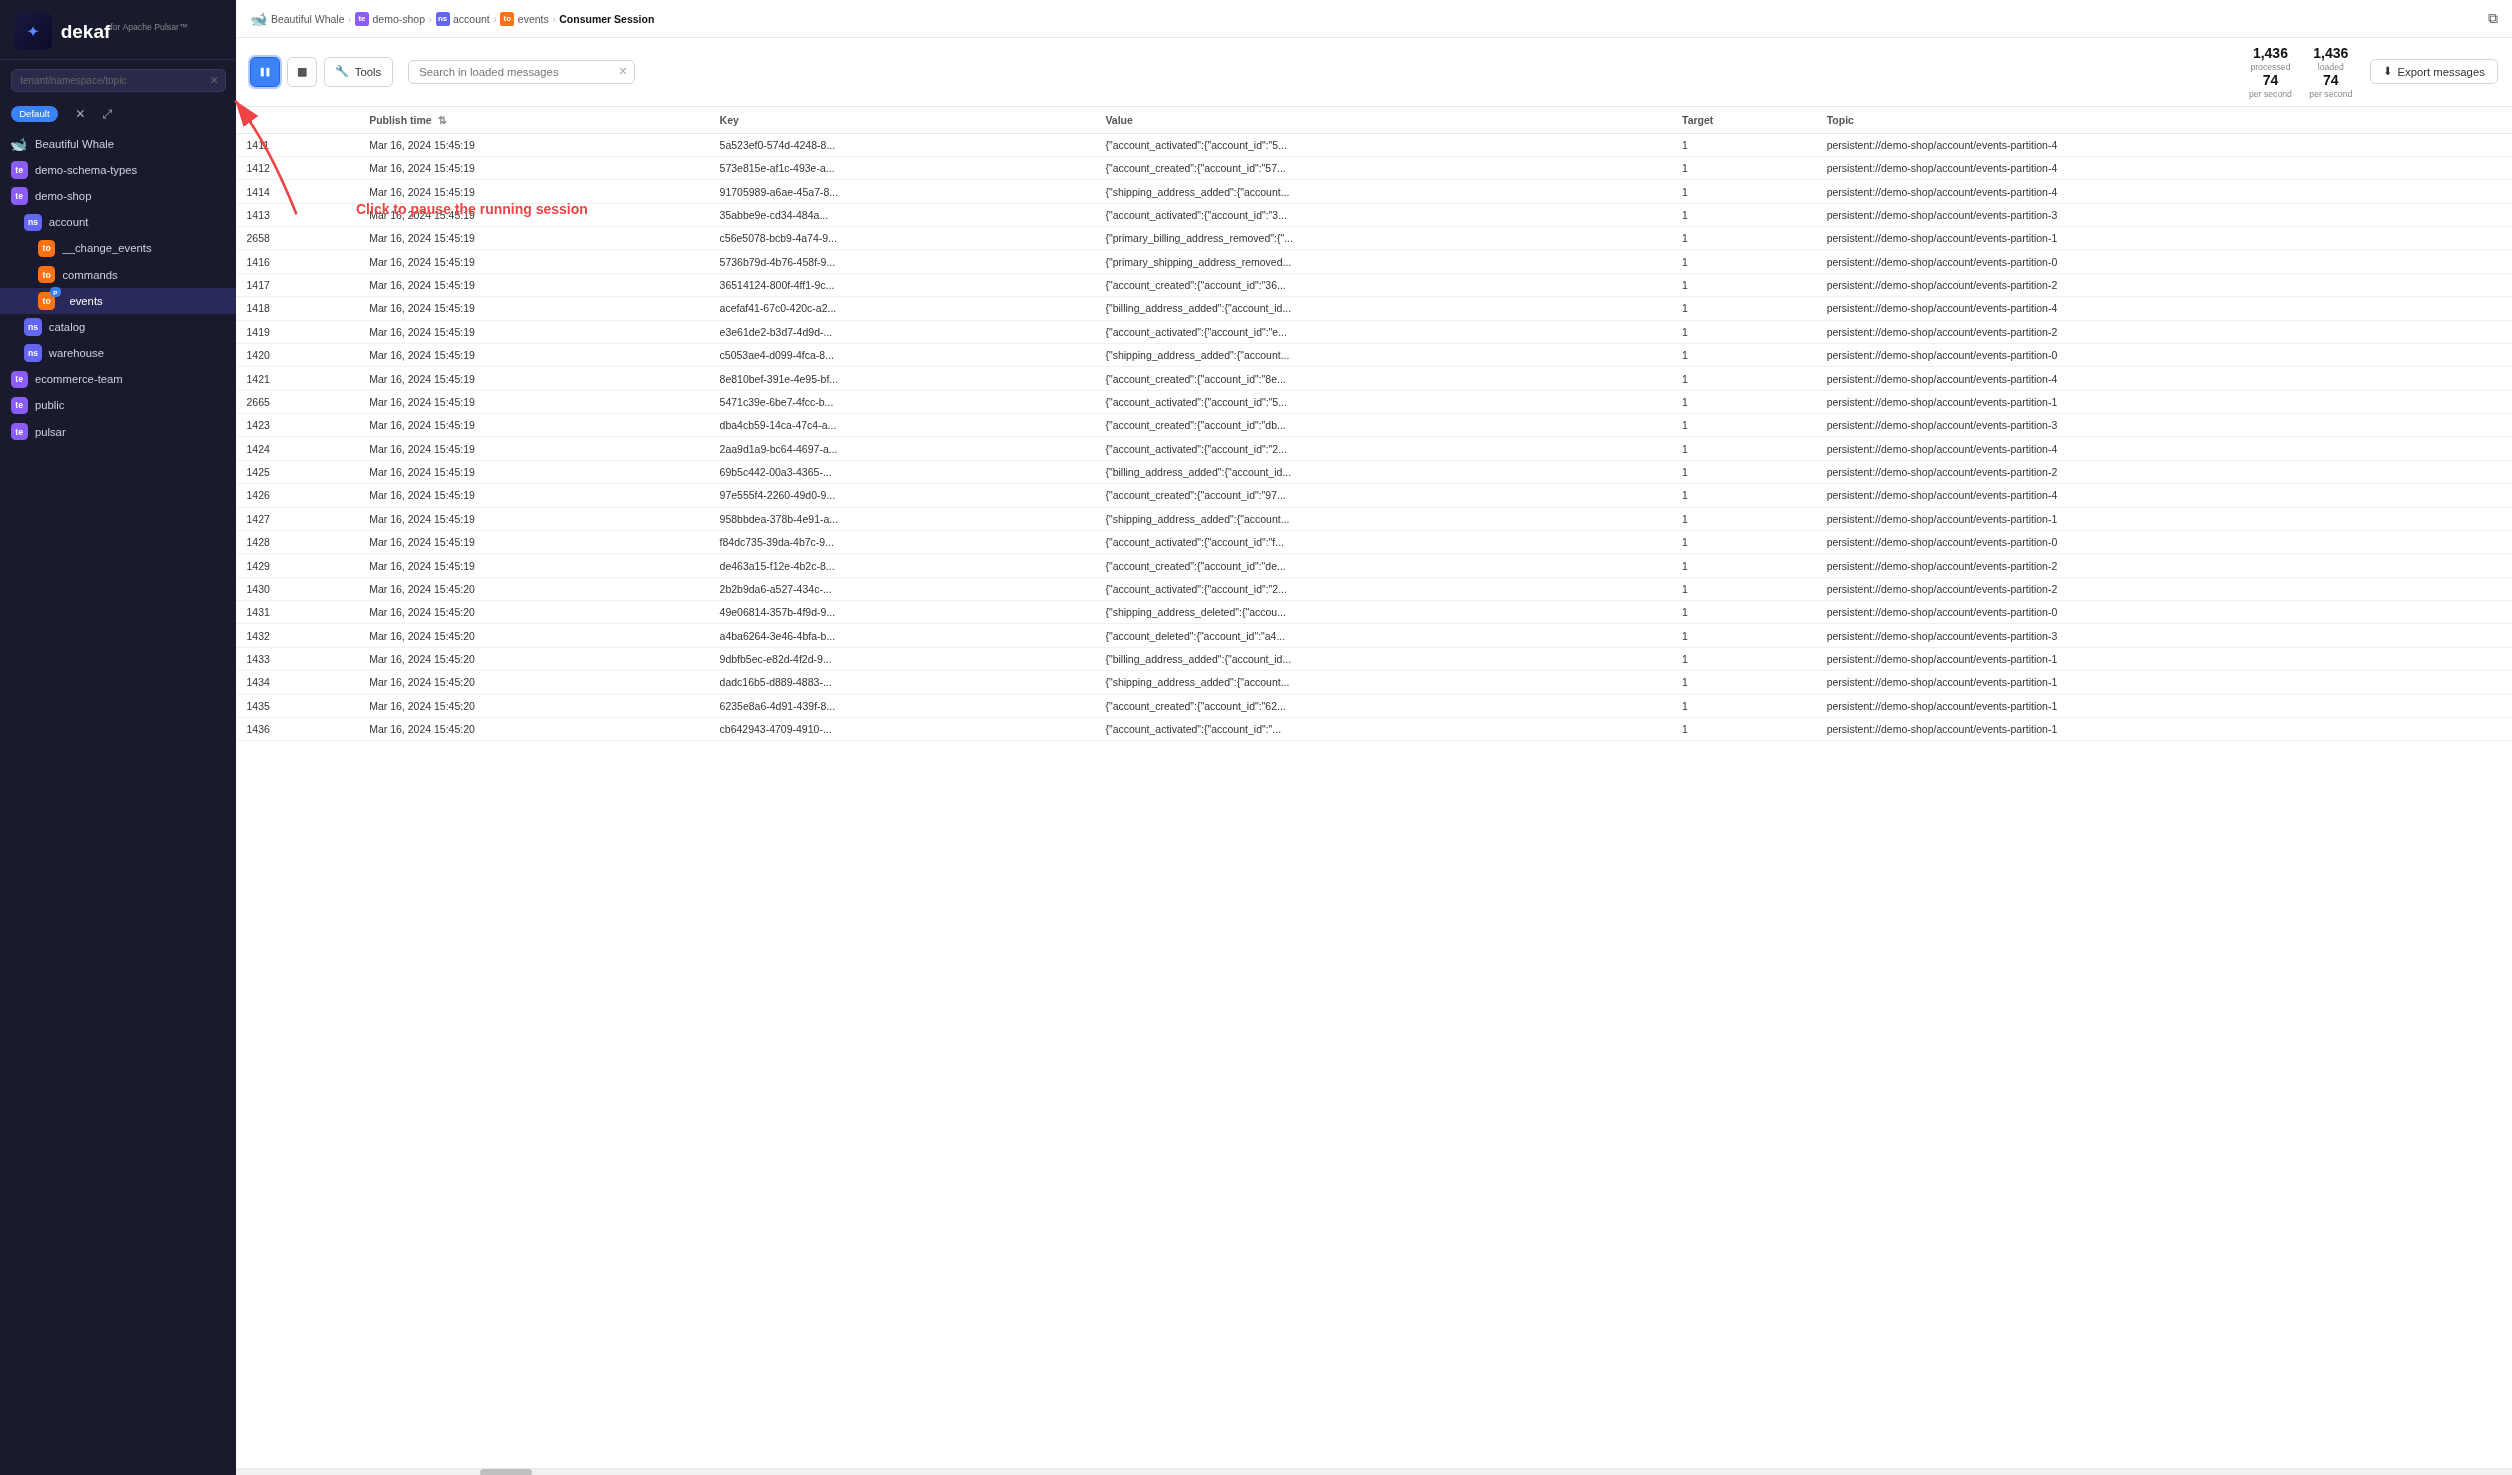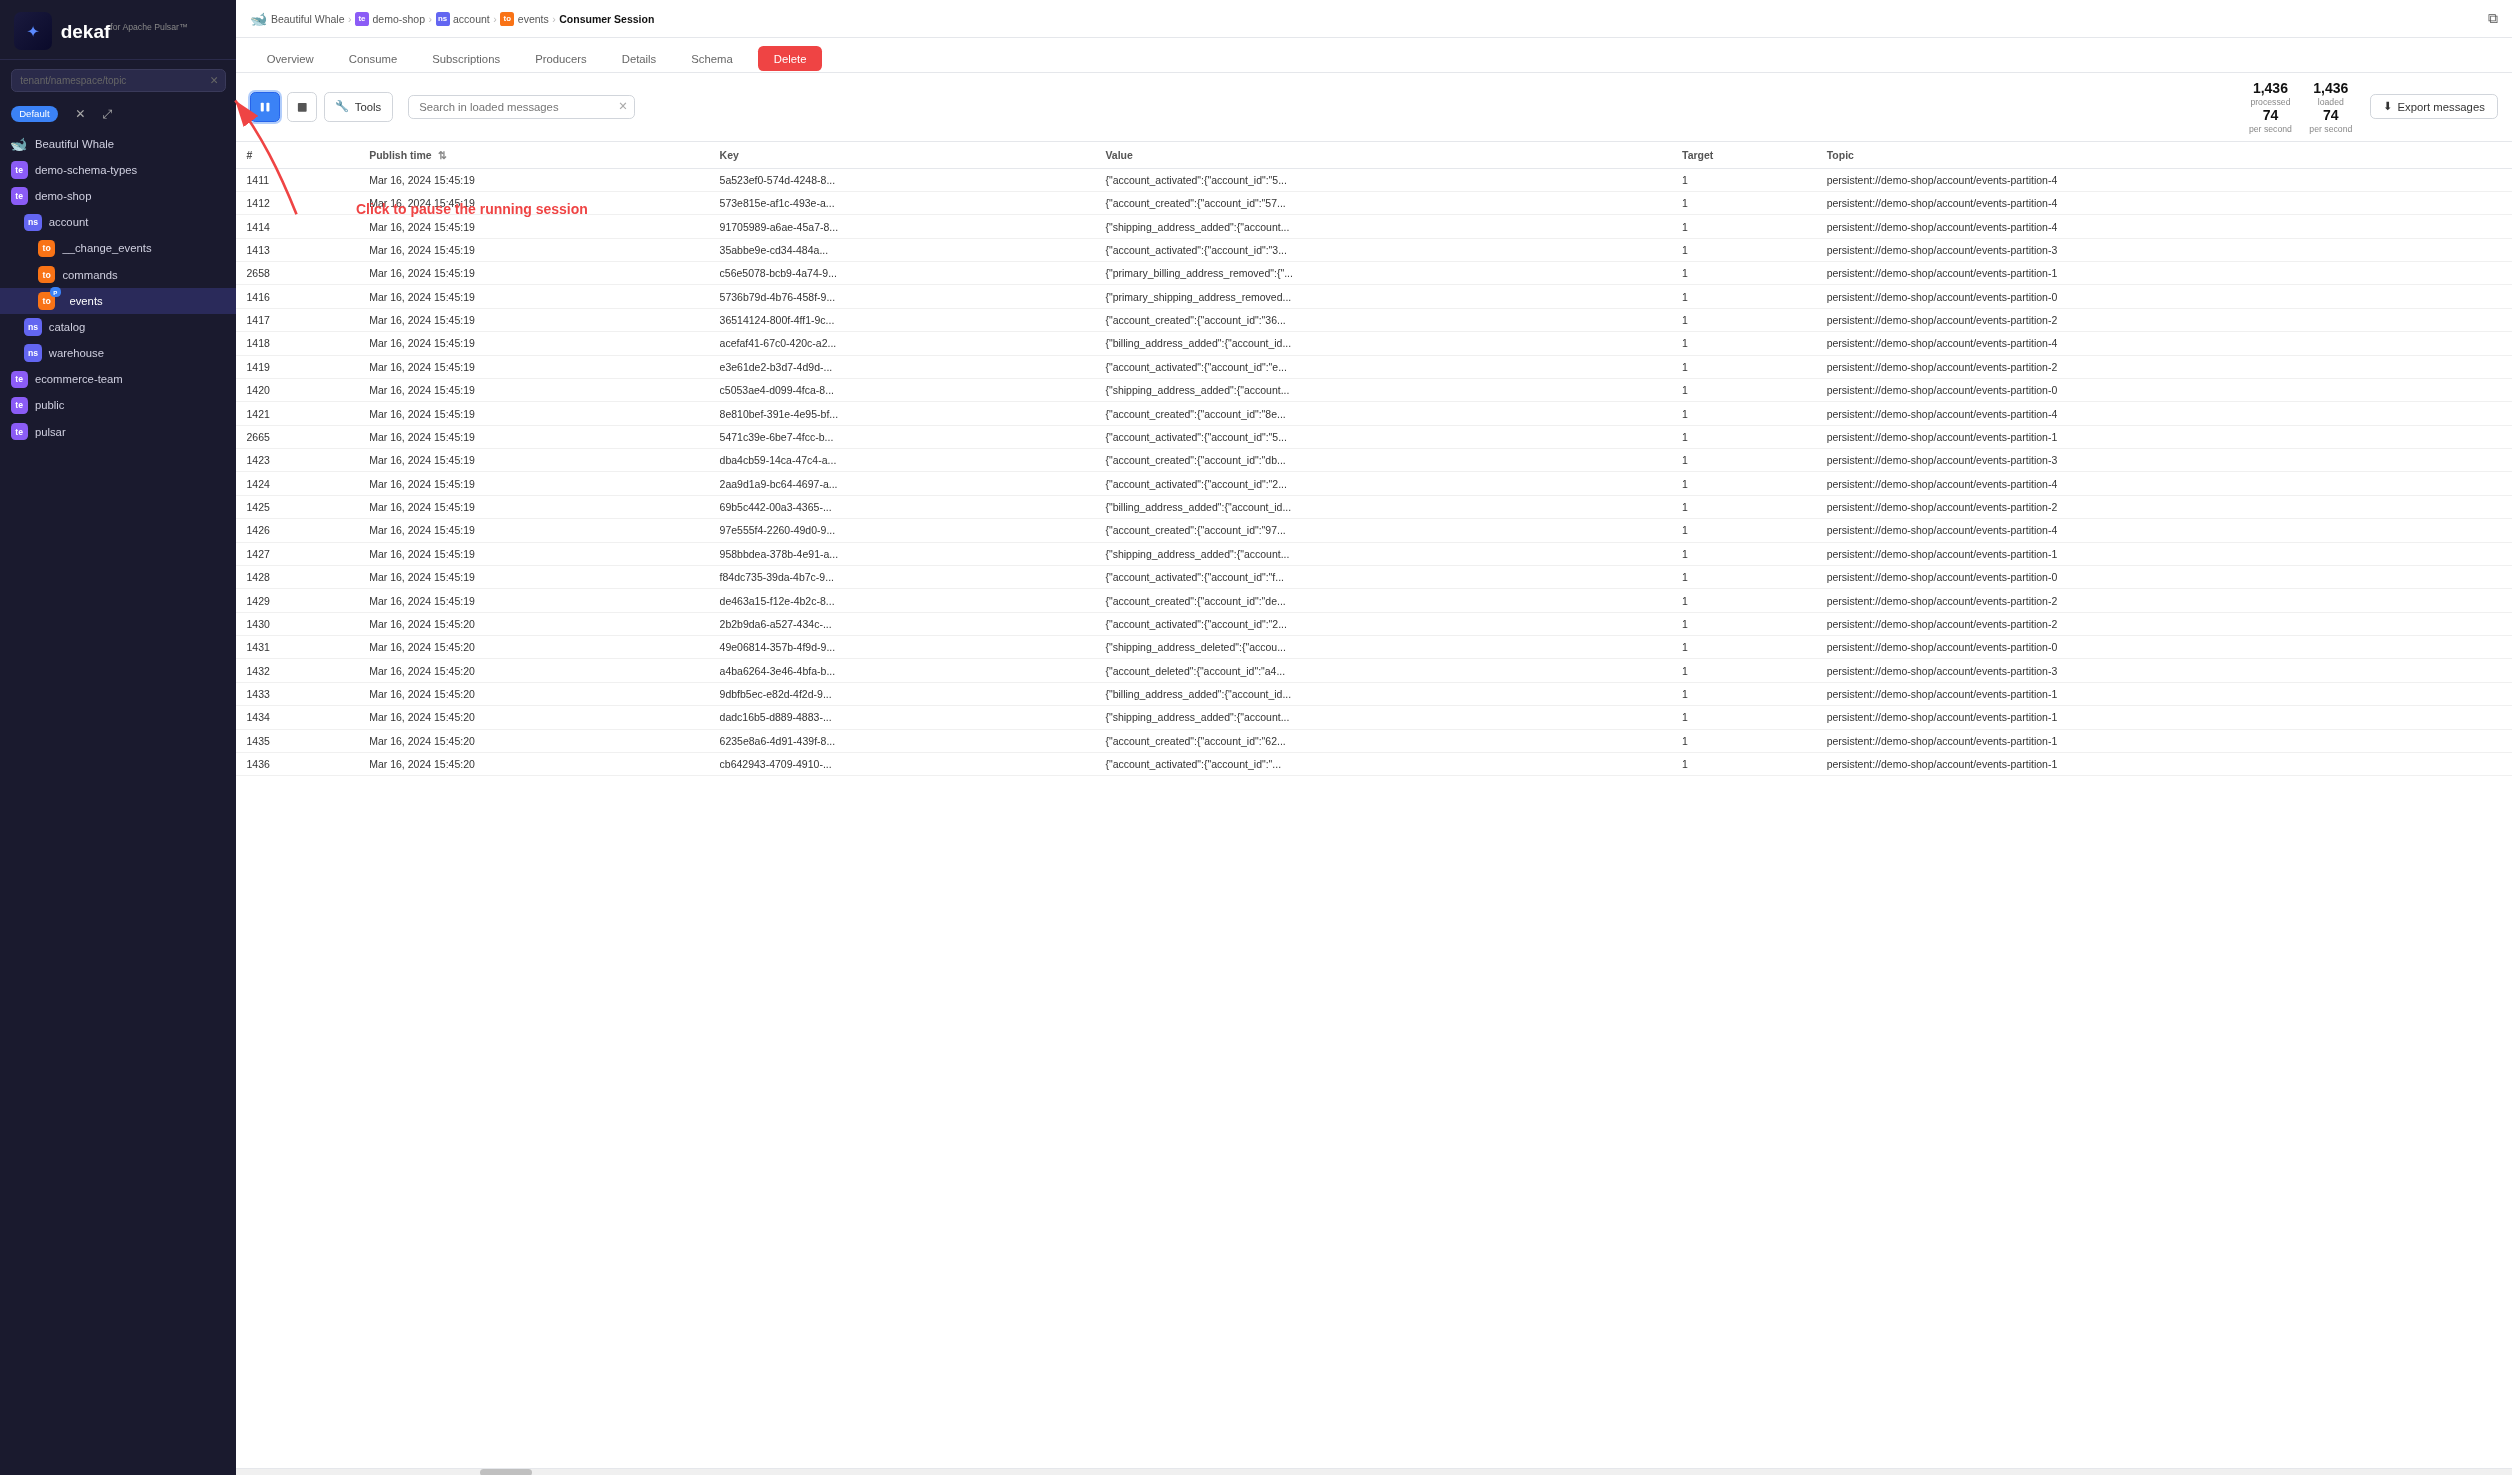--- a/index.html
+++ b/index.html
@@ -208,29 +208,20 @@
         <span>events</span>
       </span>
       <span class="bc-sep">›</span>
       <span class="bc-current">Consumer Session</span>
     </div>
     <div class="topbar-right">
       <button class="window-btn">⧉</button>
     </div>
   </div>
 
-  <div class="tabs">
-    <button class="tab">Overview</button>
-    <button class="tab">Consume</button>
-    <button class="tab">Subscriptions</button>
-    <button class="tab">Producers</button>
-    <button class="tab">Details</button>
-    <button class="tab">Schema</button>
-    <button class="tab-delete">Delete</button>
-  </div>
 
   <div class="toolbar">
     <button class="btn-pause" title="Pause">
       <svg width="12.2" height="12.2" viewBox="0 0 14 14" fill="none" xmlns="http://www.w3.org/2000/svg">
         <rect x="2" y="2" width="3.5" height="10" fill="white" rx="1"></rect>
         <rect x="8.5" y="2" width="3.5" height="10" fill="white" rx="1"></rect>
       </svg>
     </button>
     <button class="btn-stop" title="Stop">
       <svg width="10.5" height="10.5" viewBox="0 0 12 12" fill="none" xmlns="http://www.w3.org/2000/svg">

